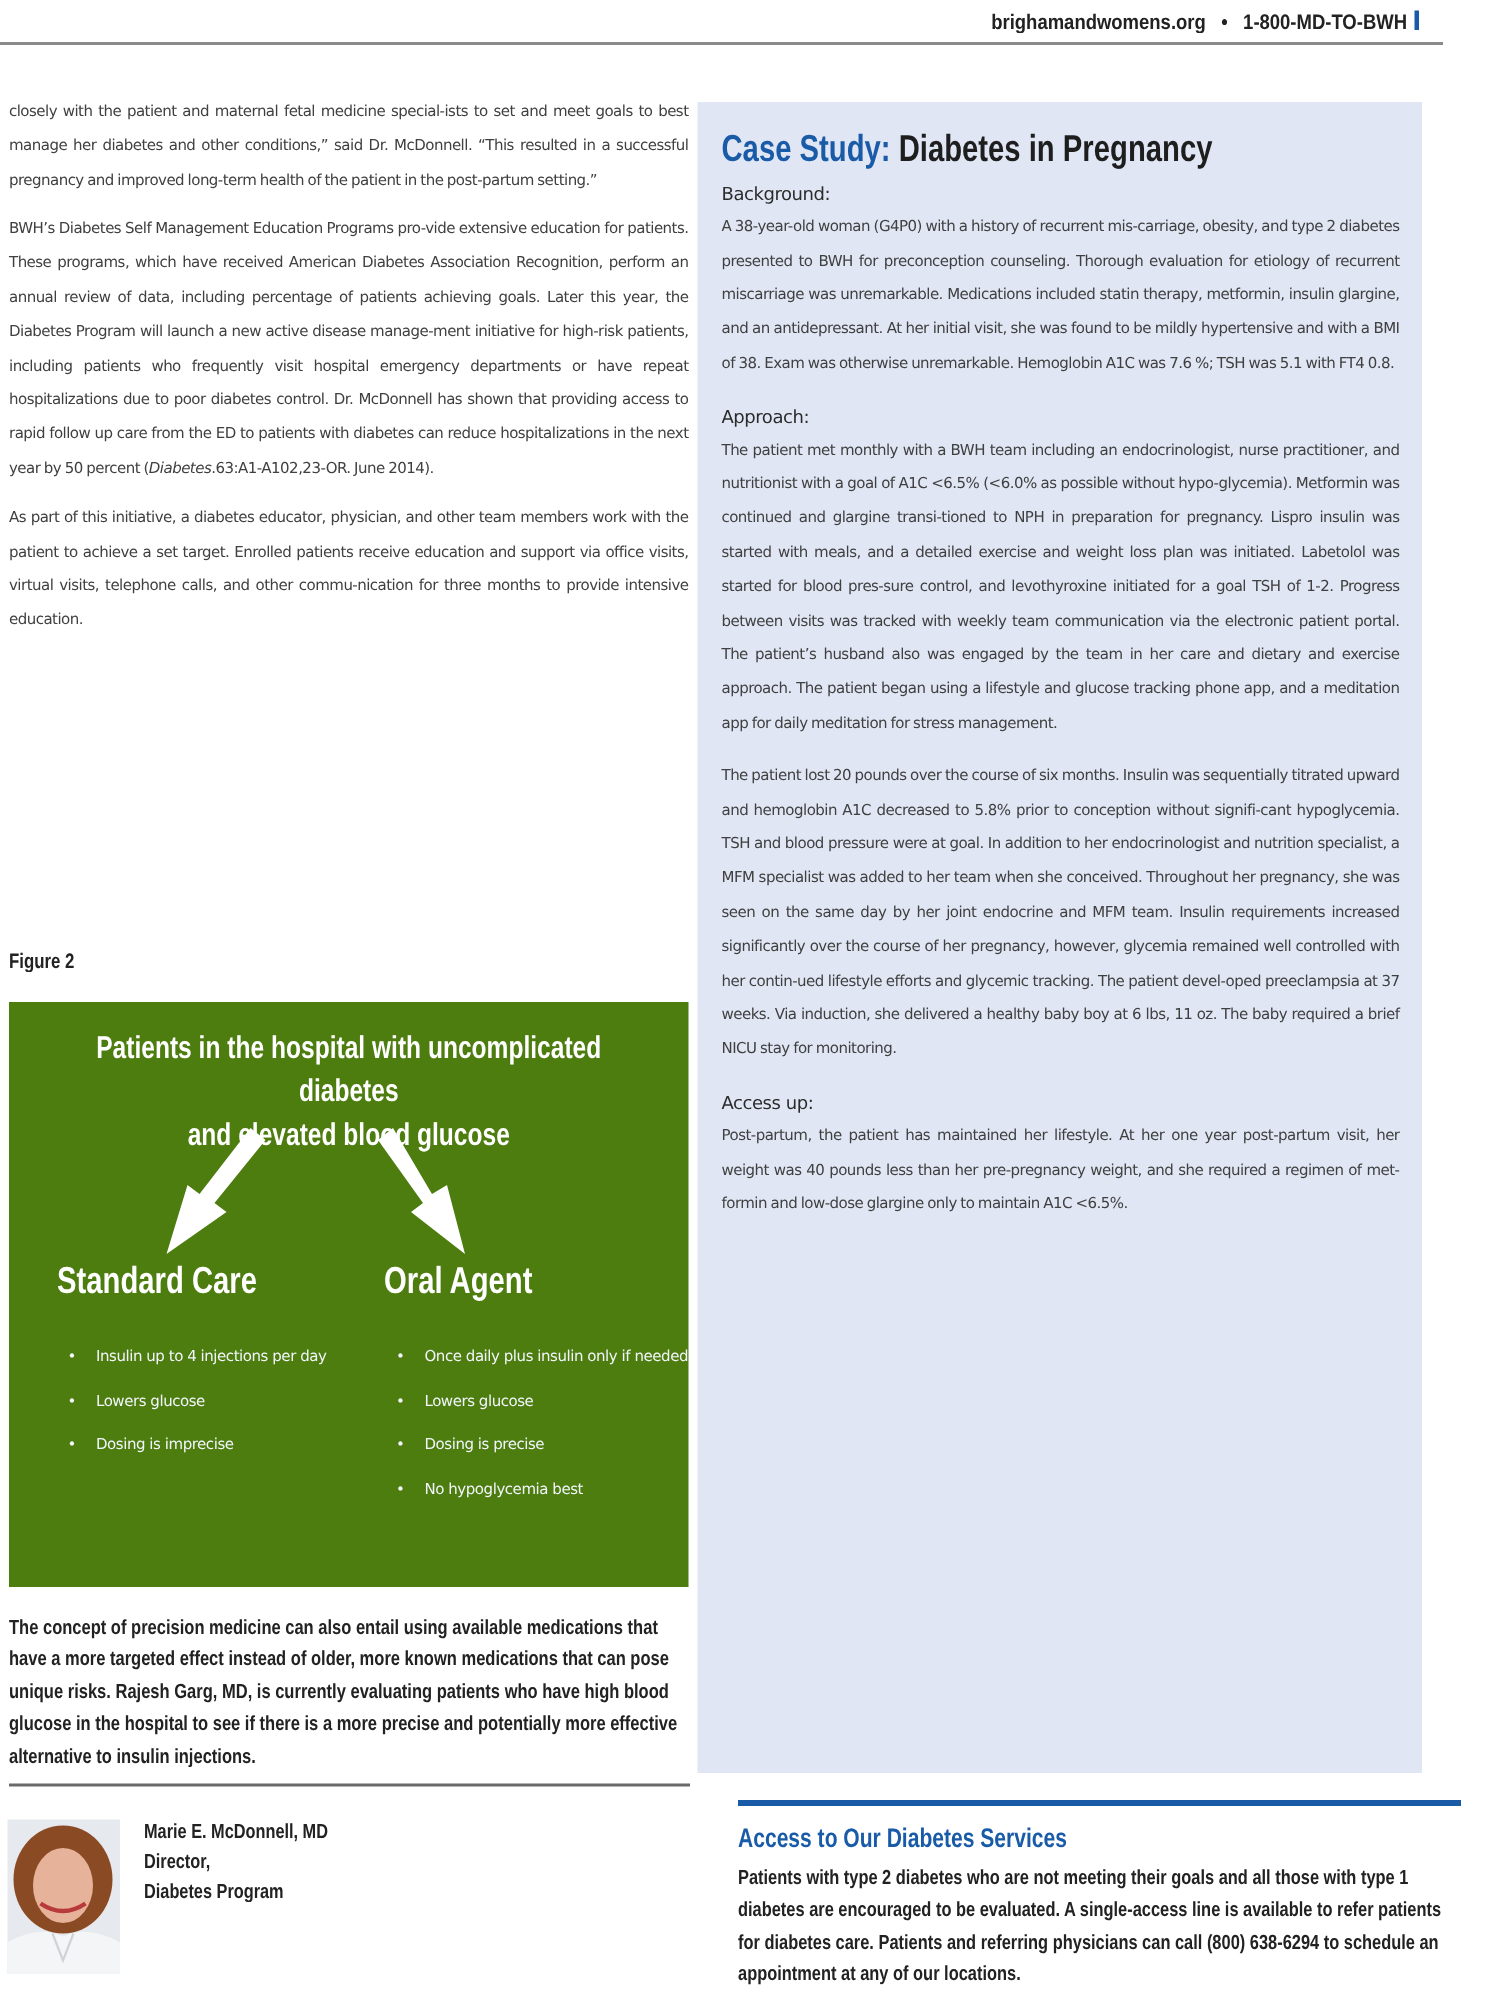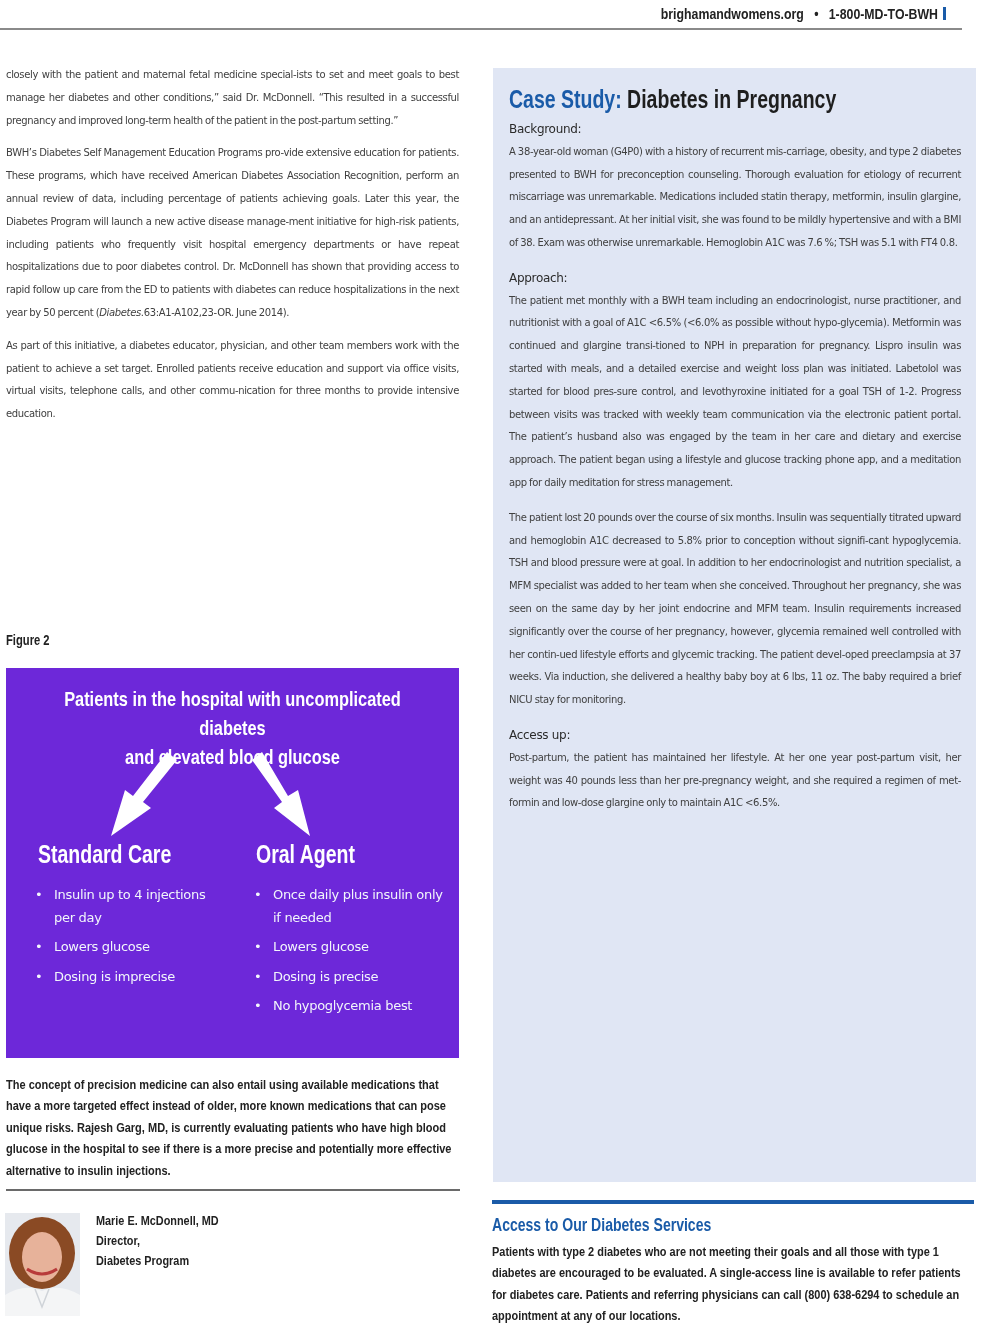--- a/index.html
+++ b/index.html
@@ -11,36 +11,36 @@
   .header-bar { position: absolute; right: 54px; top: 7px; width: 3px; height: 13px; background: #1a5ba8; }
   .header-rule { position: absolute; left: 0; top: 28px; width: 962px; height: 2px; background: #8a8a8a; }
 
   
   .left-col { position: absolute; left: 6px; top: 64px; width: 453px; }
   .para { font-family: "DejaVu Sans", sans-serif; font-size: 10px; line-height: 22.8px; text-align: justify; color: #404040; margin: 0 0 10px 0; letter-spacing: -0.35px; word-spacing: -0.5px; }
   .para em { }
   .fig-label { position: absolute; left: 6px; top: 632px; font-family: "Liberation Sans", sans-serif; font-weight: bold; font-size: 14px; color: #222; transform: scaleX(0.8); transform-origin: left center; }
 
   
-  .figure { position: absolute; left: 6px; top: 668px; width: 453px; height: 390px; background: #6d28d9; text-decoration: underline; }
+  .figure { position: absolute; left: 6px; top: 668px; width: 453px; height: 390px; background: #4d7c0f; text-decoration: underline; }
   .fig-title { position: absolute; left: 0; top: 16px; width: 453px; text-align: center; color: #ffffff; font-family: "Liberation Sans", sans-serif; font-weight: bold; font-size: 21px; line-height: 29px; transform: scaleX(0.78); transform-origin: center; }
   .arrow { position: absolute; }
   .col-head { position: absolute; color: #fff; font-family: "Liberation Sans", sans-serif; font-weight: bold; font-size: 25px; transform: scaleX(0.78); transform-origin: left center; white-space: nowrap; }
-  .fig-list { position: absolute; margin: 0; padding: 0; list-style: none; color: #f2f6fb; font-family: "DejaVu Sans", sans-serif; font-size: 13px; line-height: 22.5px; letter-spacing: -0.3px; }
+  .fig-list { position: absolute; margin: 10px; padding: 0; list-style: none; color: #f2f6fb; font-family: "DejaVu Sans", sans-serif; font-size: 10px; line-height: 22.5px; letter-spacing: -0.3px; }
   .fig-list li { position: relative; padding-left: 20px; margin-bottom: 7px; }
   .fig-list li::before { content: "•"; position: absolute; left: 1px; top: 0; }
 
   .caption { position: absolute; left: 6px; top: 1074px; width: 560px; font-family: "Liberation Sans", sans-serif; font-weight: bold; font-size: 13.6px; line-height: 21.4px; color: #222; transform: scaleX(0.81); transform-origin: left top; }
   .left-rule { position: absolute; left: 6px; top: 1189px; width: 454px; height: 2px; background: #6a6a6a; }
 
   .photo { position: absolute; left: 5px; top: 1213px; width: 75px; height: 103px; overflow: hidden; background: #e9ecef; }
   .bio { position: absolute; left: 96px; top: 1211px; font-family: "Liberation Sans", sans-serif; font-weight: bold; font-size: 13.6px; line-height: 20px; color: #222; transform: scaleX(0.8); transform-origin: left top; white-space: nowrap; }
 
   
-  .case { position: absolute; left: 493px; top: 68px; width: 483px; height: 1114px; background: #e0e6f4; }
+  .case { position: absolute; left: 465px; top: 68px; width: 483px; height: 1114px; background: #e0e6f4; }
   .case-inner { position: absolute; left: 16px; top: 14px; width: 452px; }
   .case-title { font-family: "Liberation Sans", sans-serif; font-weight: bold; font-size: 25px; white-space: nowrap; transform: scaleX(0.78); transform-origin: left center; margin-bottom: 2px; height: 34px; line-height: 34px; }
   .case-title .blue { color: #1a5ba8; }
   .case-title .dark { color: #1e1e1e; }
   .sec-head { font-family: "DejaVu Sans", sans-serif; font-size: 12px; line-height: 22.8px; color: #2b2b2b; margin-top: 0; letter-spacing: -0.3px; }
   .case .para { margin: 0 0 12px 0; }
 
   
   .access-bar { position: absolute; left: 492px; top: 1200px; width: 482px; height: 4px; background: #1a5ba8; }
   .access-title { position: absolute; left: 492px; top: 1215px; font-family: "Liberation Sans", sans-serif; font-weight: bold; font-size: 18px; color: #1a5ba8; transform: scaleX(0.78); transform-origin: left center; white-space: nowrap; }

